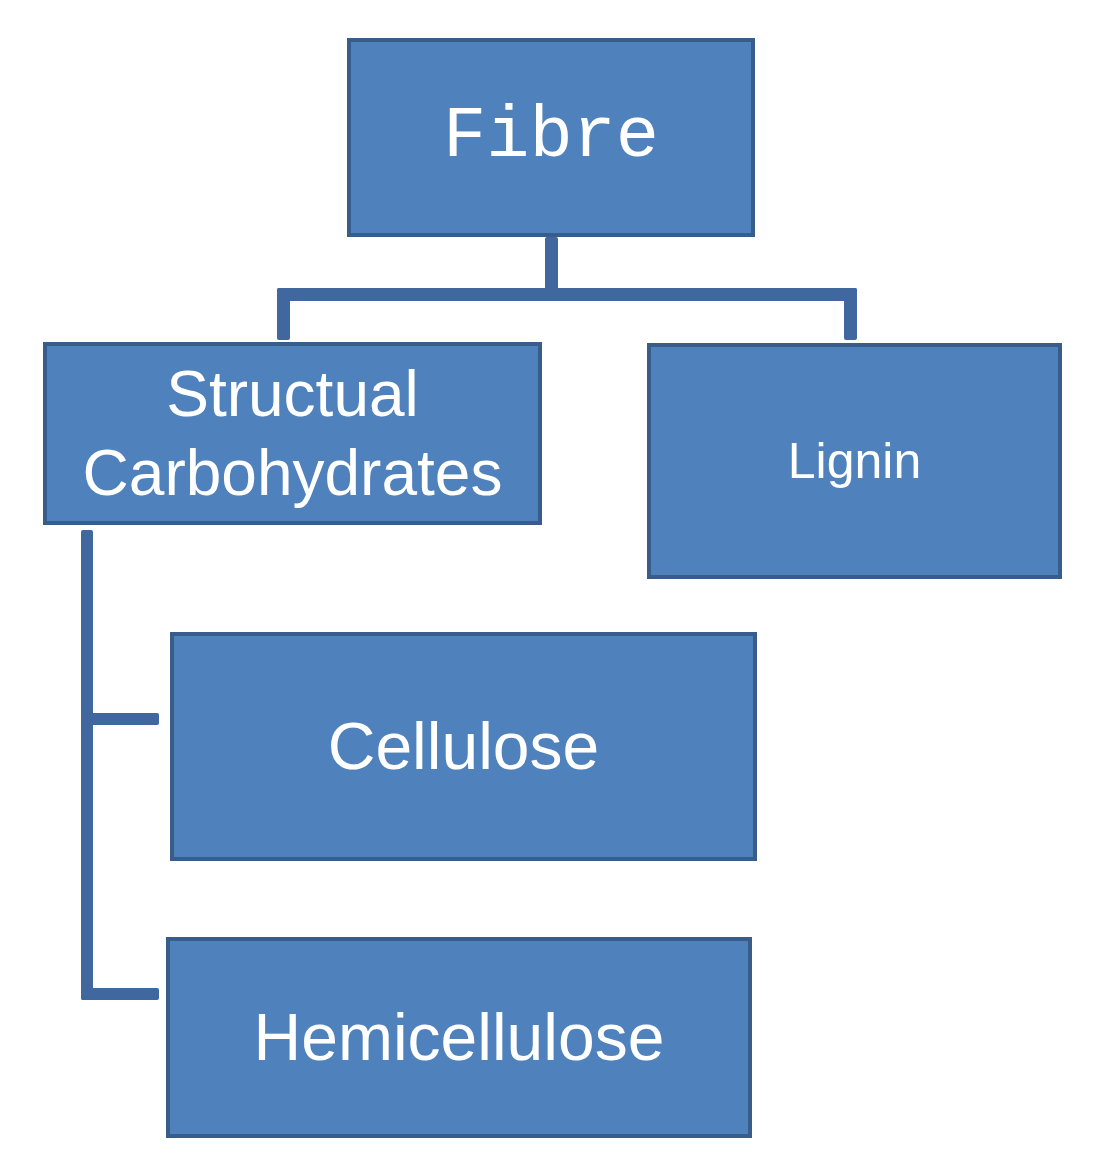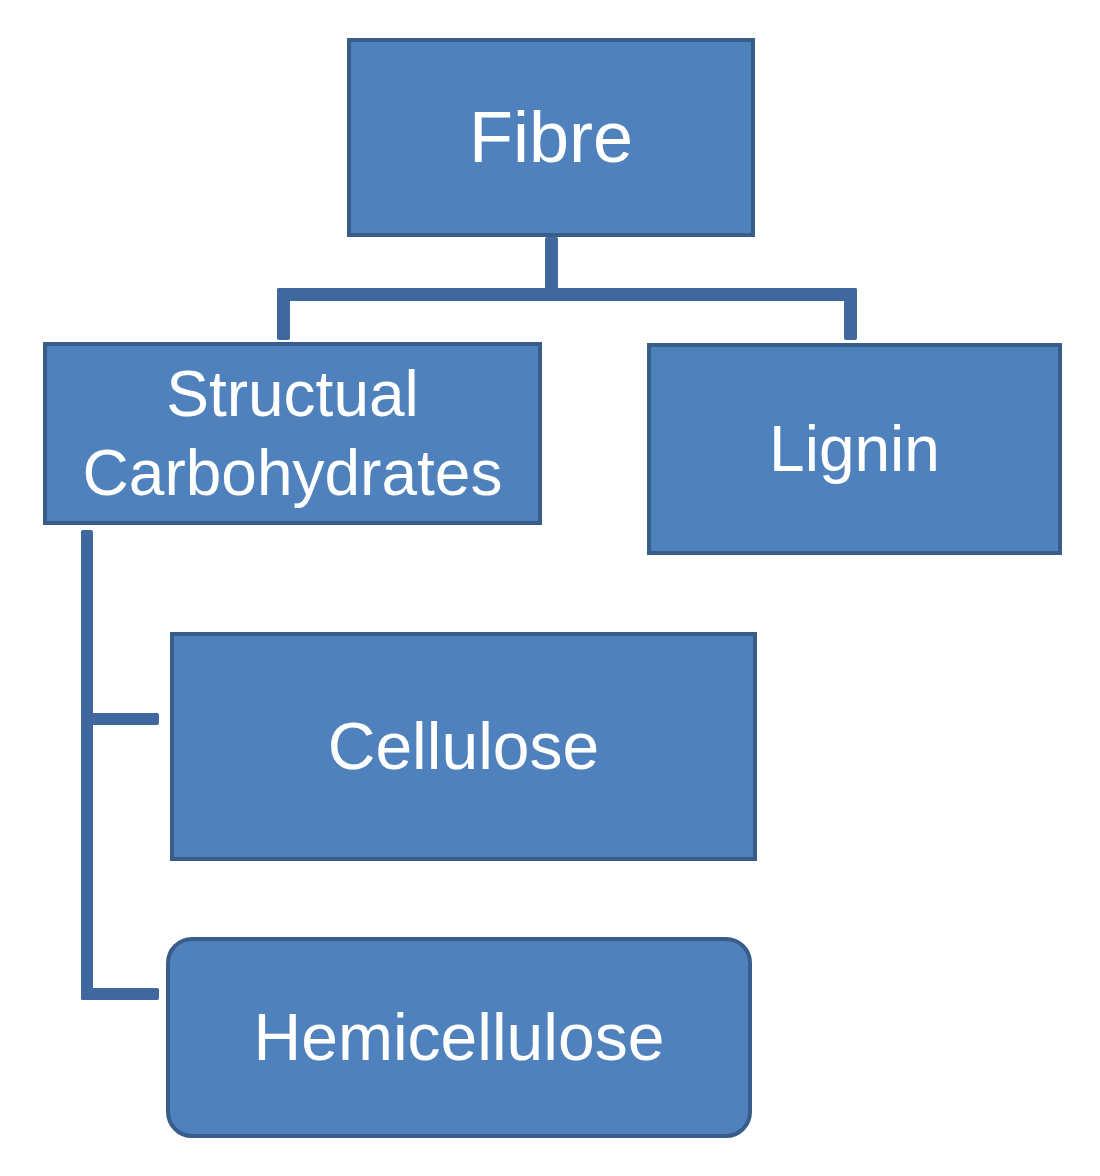--- a/index.html
+++ b/index.html
@@ -20,25 +20,25 @@
     box-sizing: border-box;
     background: var(--box-fill, #4F81BD);
     border: 4px solid var(--box-border, #385D8A);
     color: var(--text-color, #ffffff);
     display: flex;
     align-items: center;
     justify-content: center;
     text-align: center;
     line-height: 1.22;
   }
-  .node-fibre         { left: 347px; top: 38px;  width: 408px; height: 199px; font-size: 72px; }
+  .node-fibre         { left: 347px; top: 38px;  width: 408px; height: 199px; font-size: 72px; font-family: Liberation Mono, monospace; }
   .node-structural    { left: 43px;  top: 342px; width: 499px; height: 183px; font-size: 64px; padding: 0 6px; }
-  .node-lignin        { left: 647px; top: 343px; width: 415px; height: 212px; font-size: 64px; }
+  .node-lignin        { left: 647px; top: 343px; width: 415px; height: 236px; font-size: 50px; }
   .node-cellulose     { left: 170px; top: 632px; width: 587px; height: 229px; font-size: 66px; }
-  .node-hemicellulose { left: 166px; top: 937px; width: 586px; height: 201px; font-size: 66px; border-radius: 26px; }
+  .node-hemicellulose { left: 166px; top: 937px; width: 586px; height: 201px; font-size: 66px; }
 
   .seg {
     position: absolute;
     background: var(--connector, #40689F);
     border-radius: 2px;
   }
   .seg-fibre-stub  { left: 545px; top: 237px; width: 13px; height: 56px; }
   .seg-top-h       { left: 277px; top: 288px; width: 580px; height: 13px; }
   .seg-left-drop   { left: 277px; top: 288px; width: 13px; height: 52px; }
   .seg-right-drop  { left: 844px; top: 288px; width: 13px; height: 52px; }

